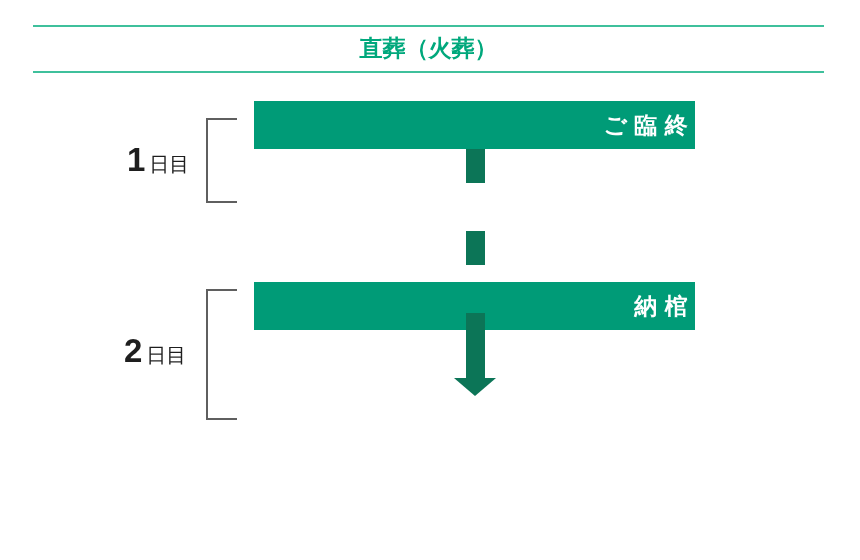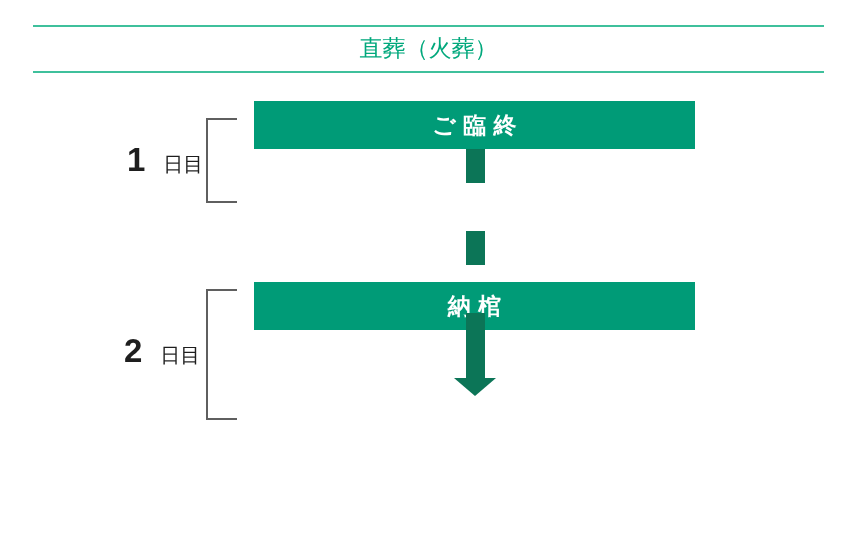--- a/index.html
+++ b/index.html
@@ -32,34 +32,34 @@
   .rule-top { top: 25px; }
   .rule-bottom { top: 71px; }
   .diagram-title {
     position: absolute;
     left: 33px;
     top: 34px;
     width: 791px;
     text-align: center;
     font-size: 23px;
     line-height: 28px;
-    font-weight: normal;
+    font-weight: bold;
     color: var(--accent-green);
   }
   .step-box {
     position: absolute;
     left: 254px;
     width: 441px;
     height: 48px;
     background: var(--box-green);
     color: #ffffff;
     font-size: 23px;
     font-weight: bold;
     line-height: 48px;
-    text-align: center;
+    text-align: right;
     letter-spacing: 0.32em;
     text-indent: 0.32em;
   }
   .step-1 { top: 101px; }
   .step-2 { top: 183px; }
   .step-3 { top: 282px; }
   .step-4 { top: 396px; }
   .connector {
     position: absolute;
     left: 466px;
@@ -106,21 +106,21 @@
   }
   .day-label-1 { left: 127px; top: 143px; }
   .day-label-2 { left: 124px; top: 334px; }
   .day-number {
     font-size: 33px;
     font-weight: bold;
   }
   .day-suffix {
     font-size: 20px;
     font-weight: normal;
-    margin-left: 18px;
+    margin-left: 4px;
   }
   .arrow-note {
     position: absolute;
     left: 509px;
     top: 322px;
     color: var(--accent-green);
     font-size: 20px;
     font-weight: bold;
     line-height: 33px;
     letter-spacing: 0.04em;

